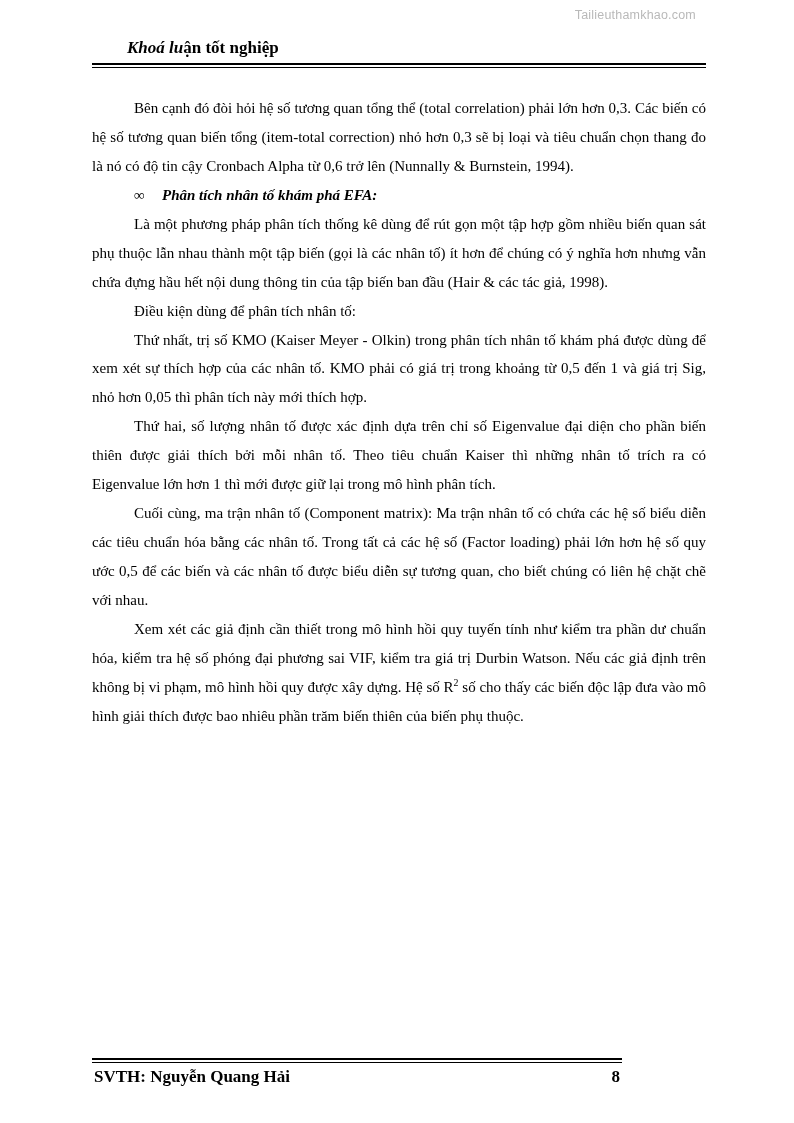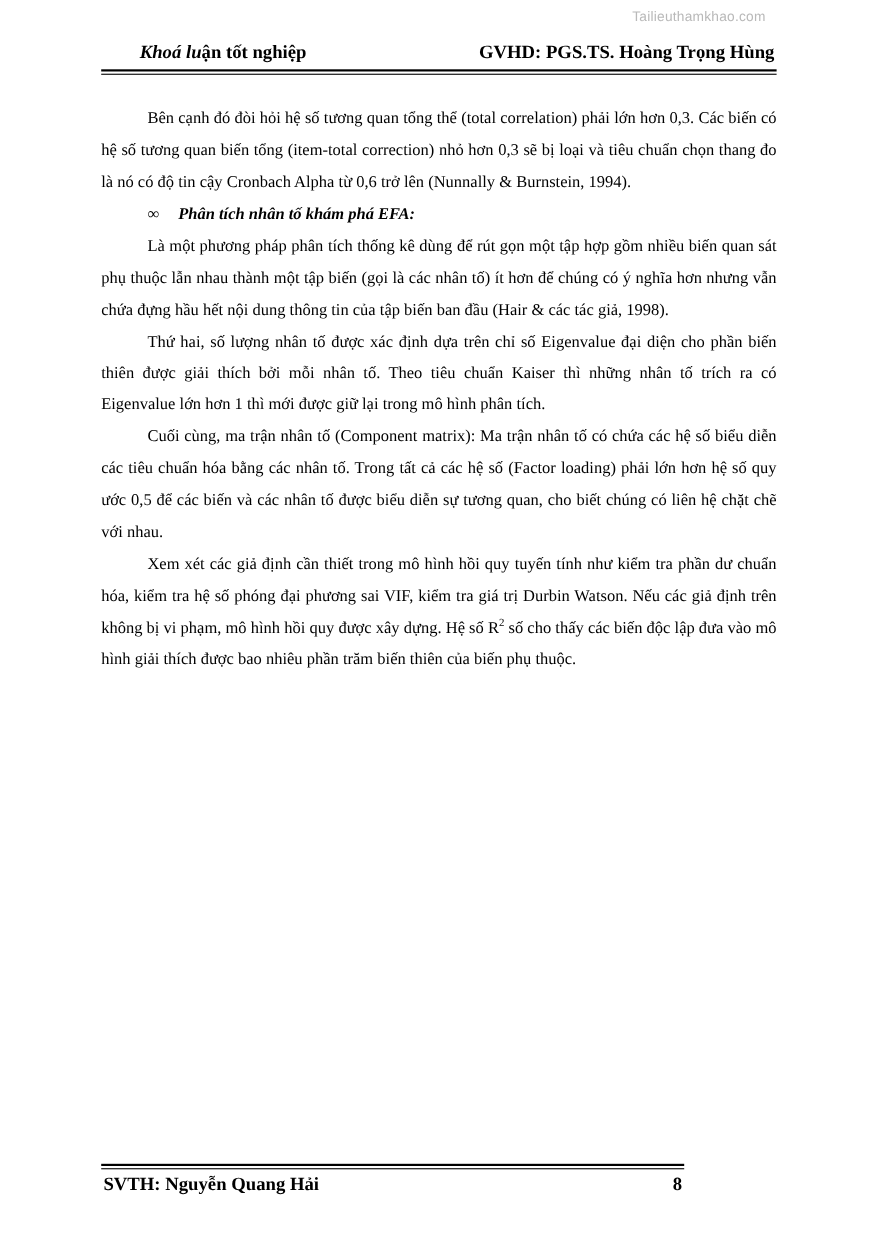--- a/index.html
+++ b/index.html
@@ -118,28 +118,29 @@
 <body>
 
 <div class="page">
 
   <div class="watermark">Tailieuthamkhao.com</div>
 
   <div class="content">
 
     <div class="header-row">
       <div class="header-left"><span>Khoá lu</span><span class="nonitalic">ận tốt nghiệp</span></div>
-      <div class="header-right">GVHD: PGS.TS. Hoàng Trọng Hùng</div>
     </div>
     <div class="rule-double"></div>
 
     <div class="body">
       <p class="para">Bên cạnh đó đòi hỏi hệ số tương quan tổng thể (total correlation) phải lớn hơn 0,3. Các biến có hệ số tương quan biến tổng (item-total correction) nhỏ hơn 0,3 sẽ bị loại và tiêu chuẩn chọn thang đo là nó có độ tin cậy Cronbach Alpha từ 0,6 trở lên (Nunnally &amp; Burnstein, 1994).</p>
       <p class="bullet"><span class="sym">∞</span><span>Phân tích nhân tố khám phá EFA:</span></p>
       <p class="para">Là một phương pháp phân tích thống kê dùng để rút gọn một tập hợp gồm nhiều biến quan sát phụ thuộc lẫn nhau thành một tập biến (gọi là các nhân tố) ít hơn để chúng có ý nghĩa hơn nhưng vẫn chứa đựng hầu hết nội dung thông tin của tập biến ban đầu (Hair &amp; các tác giả, 1998).</p>
+      <p class="para">Điều kiện dùng để phân tích nhân tố:</p>
+      <p class="para">Thứ nhất, trị số KMO (Kaiser Meyer - Olkin) trong phân tích nhân tố khám phá được dùng để xem xét sự thích hợp của các nhân tố. KMO phải có giá trị trong khoảng từ 0,5 đến 1 và giá trị Sig, nhỏ hơn 0,05 thì phân tích này mới thích hợp.</p>
       <p class="para">Thứ hai, số lượng nhân tố được xác định dựa trên chỉ số Eigenvalue đại diện cho phần biến thiên được giải thích bởi mỗi nhân tố. Theo tiêu chuẩn Kaiser thì những nhân tố trích ra có Eigenvalue lớn hơn 1 thì mới được giữ lại trong mô hình phân tích.</p>
       <p class="para">Cuối cùng, ma trận nhân tố (Component matrix): Ma trận nhân tố có chứa các hệ số biểu diễn các tiêu chuẩn hóa bằng các nhân tố. Trong tất cả các hệ số (Factor loading) phải lớn hơn hệ số quy ước 0,5 để các biến và các nhân tố được biểu diễn sự tương quan, cho biết chúng có liên hệ chặt chẽ với nhau.</p>
       <p class="para"><span>Xem xét các giả định cần thiết trong mô hình hồi quy tuyến tính như kiểm tra phần dư chuẩn hóa, kiểm tra hệ số phóng đại phương sai VIF, kiểm tra giá trị Durbin Watson. Nếu các giả định trên không bị vi phạm, mô hình hồi quy được xây dựng. Hệ số R</span><sup>2</sup><span> số cho thấy các biến độc lập đưa vào mô hình giải thích được bao nhiêu phần trăm biến thiên của biến phụ thuộc.</span></p>
     </div>
 
   </div>
 
   <div class="footer">
     <div class="rule-double-footer"></div>
     <div class="footer-row">

